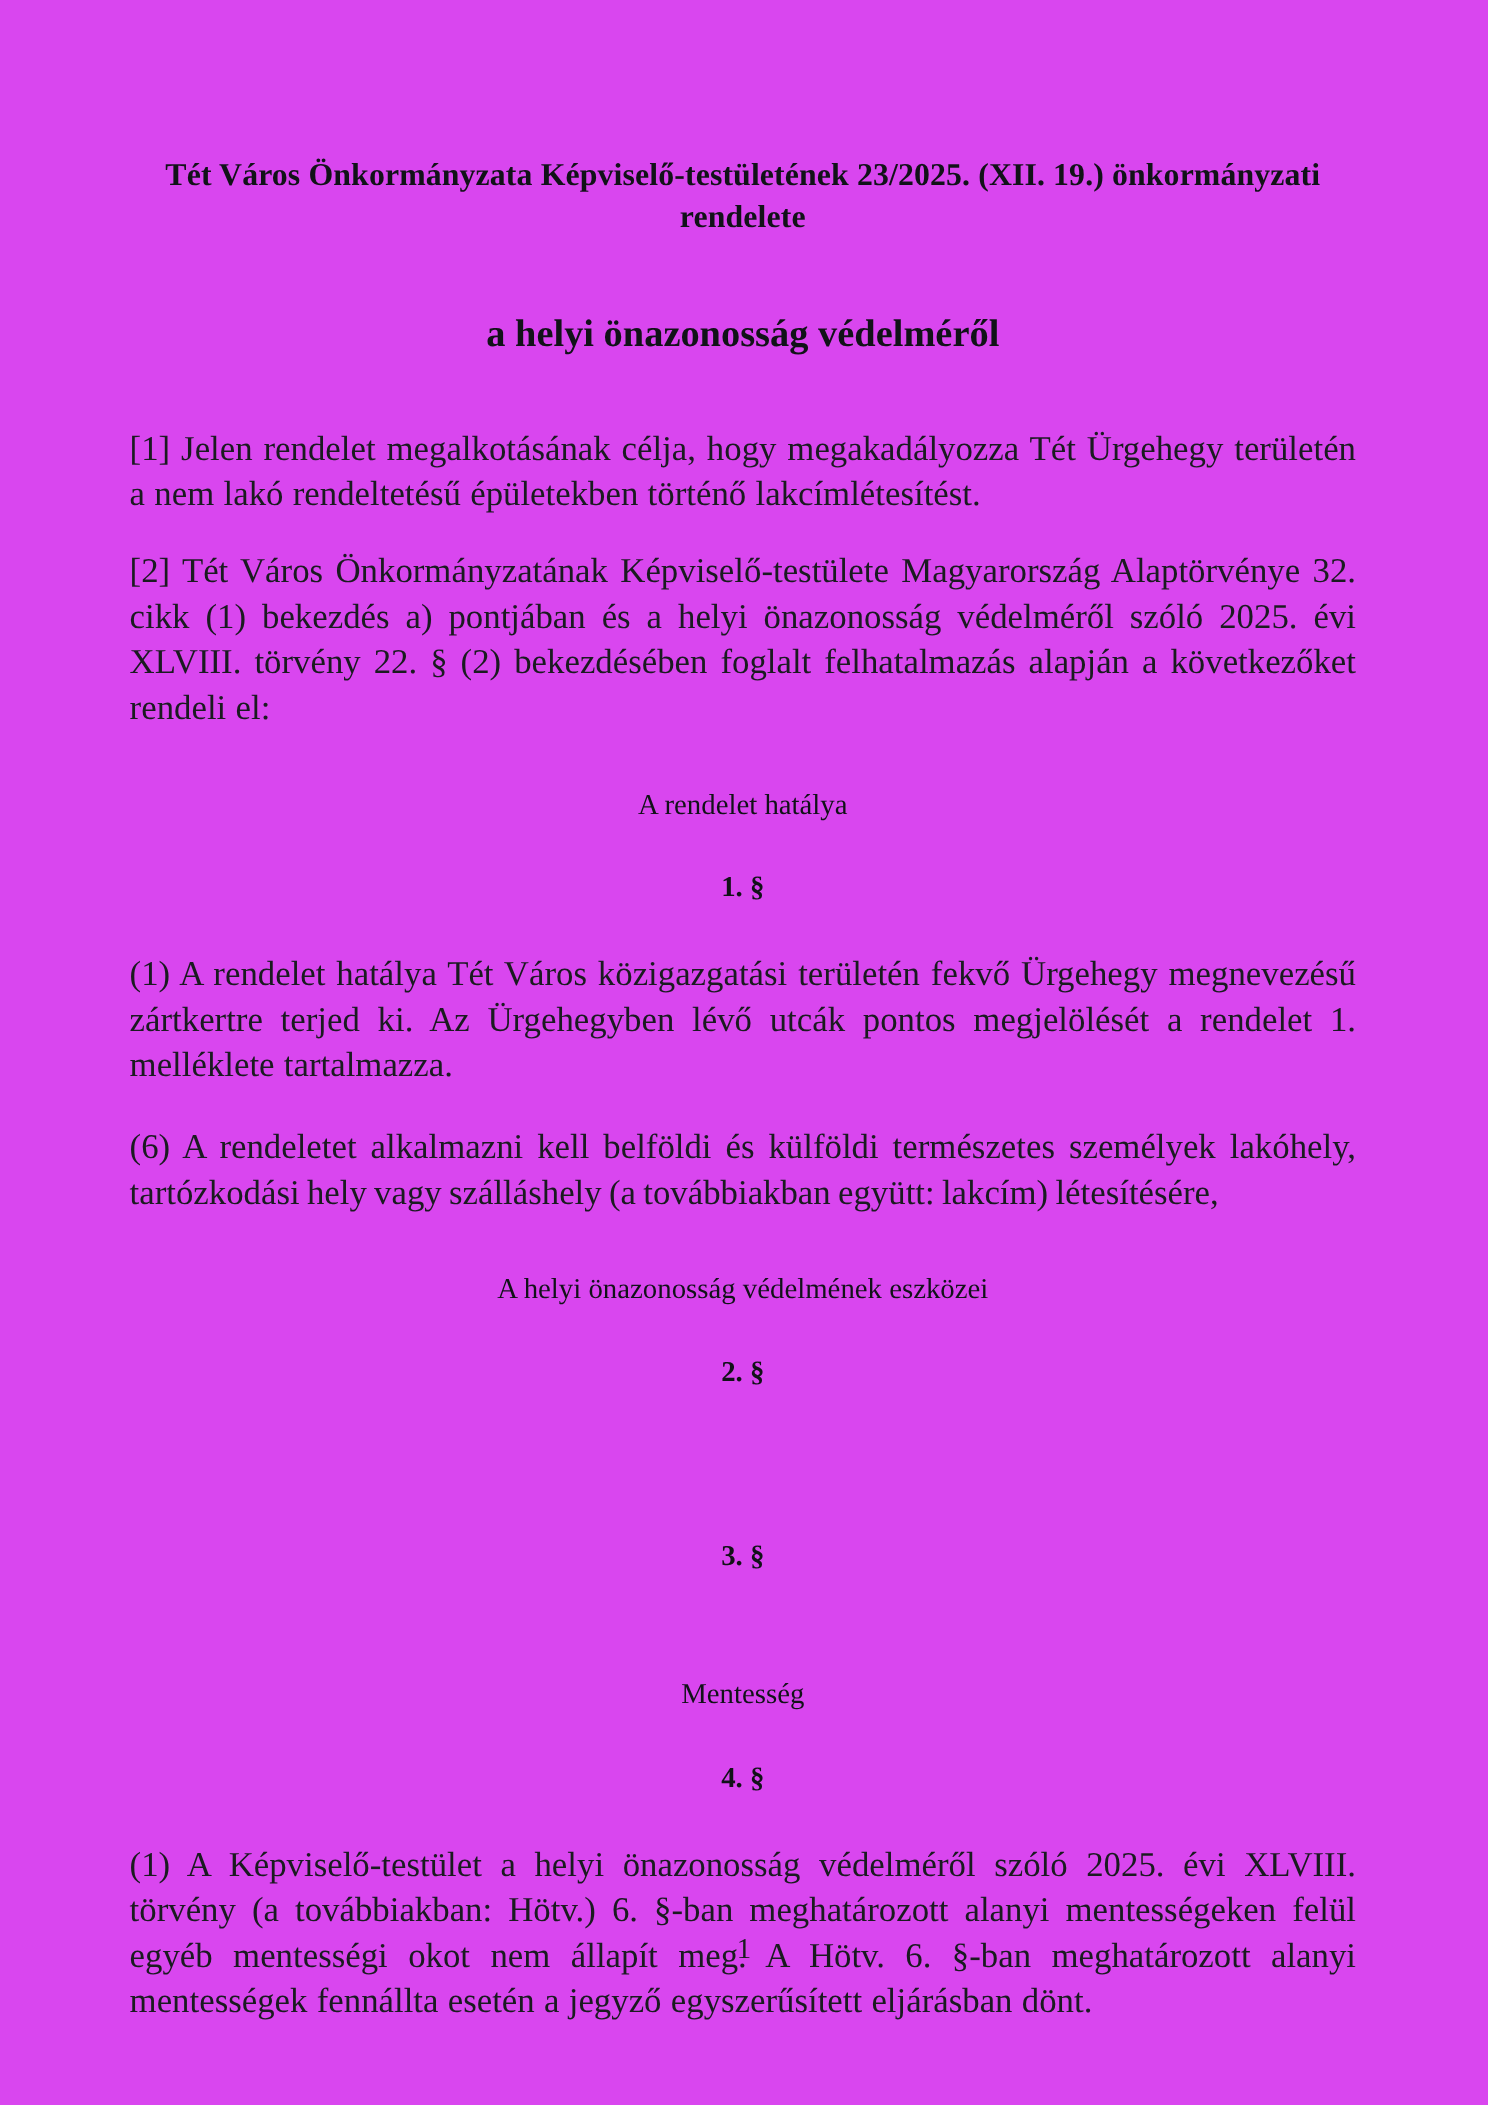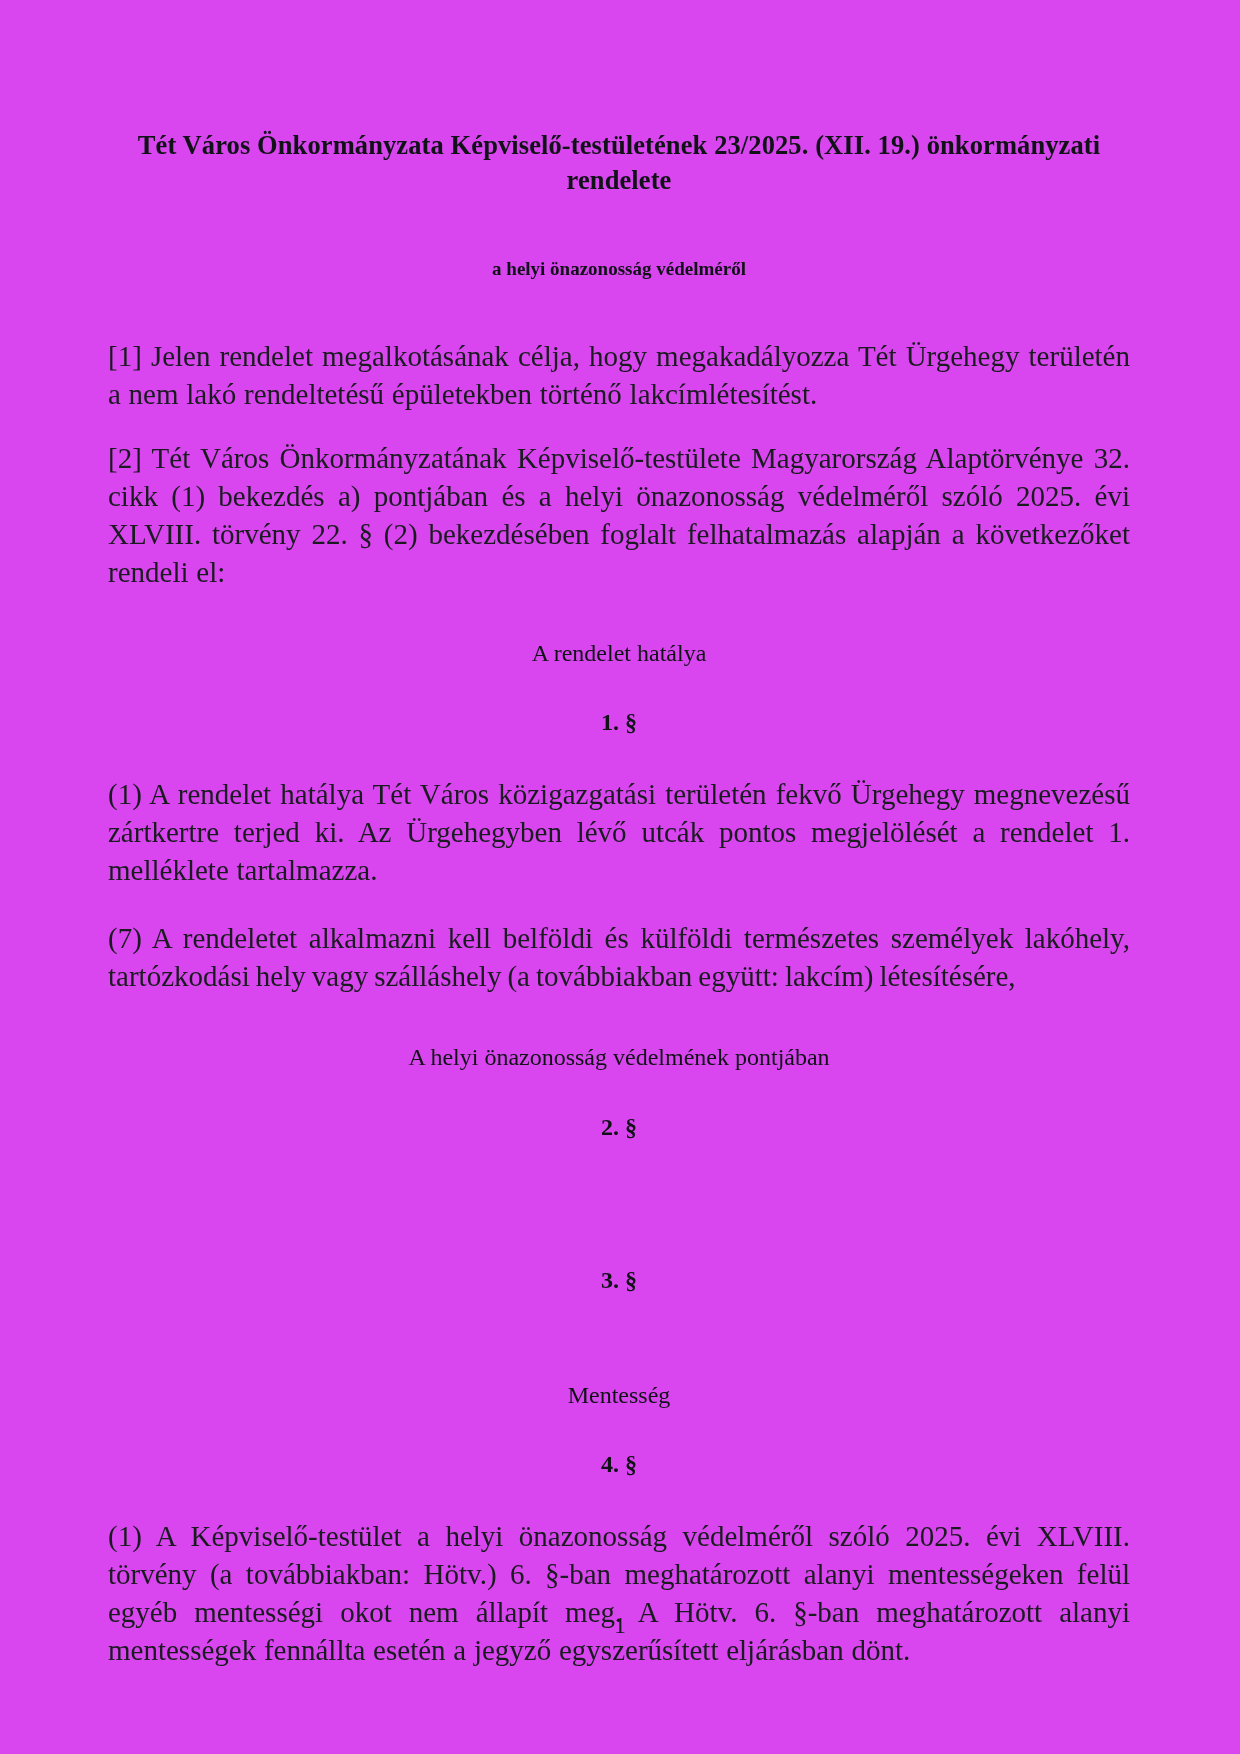--- a/index.html
+++ b/index.html
@@ -31,21 +31,21 @@
     font-size: 26.5px;
     font-weight: bold;
     line-height: 1.33;
     letter-spacing: 0.1px;
     color: #111218;
   }
   .doc-subtitle {
     margin: 0;
     padding-top: 58px;
     text-align: center;
-    font-size: 19px;
+    font-size: 32px;
     font-weight: bold;
     line-height: 1.35;
     color: #111218;
   }
   .section-heading {
     text-align: center;
     font-size: 24px;
     font-weight: normal;
     line-height: 1.3;
     color: #111218;
@@ -112,25 +112,25 @@
     <div class="sp-1"></div>
 
     <div class="section-number">1. §</div>
 
     <div class="sp-1"></div>
 
     <p class="body-text loose">(1) A rendelet hatálya Tét Város közigazgatási területén fekvő Ürgehegy megnevezésű zártkertre terjed ki. Az Ürgehegyben lévő utcák pontos megjelölését a rendelet 1. melléklete tartalmazza.</p>
 
     <div class="sp-7"></div>
 
-    <p class="body-text tight">(7) A rendeletet alkalmazni kell belföldi és külföldi természetes személyek lakóhely, tartózkodási hely vagy szálláshely (a továbbiakban együtt: lakcím) létesítésére,</p>
+    <p class="body-text tight">(6) A rendeletet alkalmazni kell belföldi és külföldi természetes személyek lakóhely, tartózkodási hely vagy szálláshely (a továbbiakban együtt: lakcím) létesítésére,</p>
 
     <div class="sp-3"></div>
 
-    <div class="section-heading">A helyi önazonosság védelmének pontjában</div>
+    <div class="section-heading">A helyi önazonosság védelmének eszközei</div>
 
     <div class="sp-1"></div>
 
     <div class="section-number">2. §</div>
 
     <div class="sp-1"></div>
 
 
     <div class="sp-3"></div>
 

